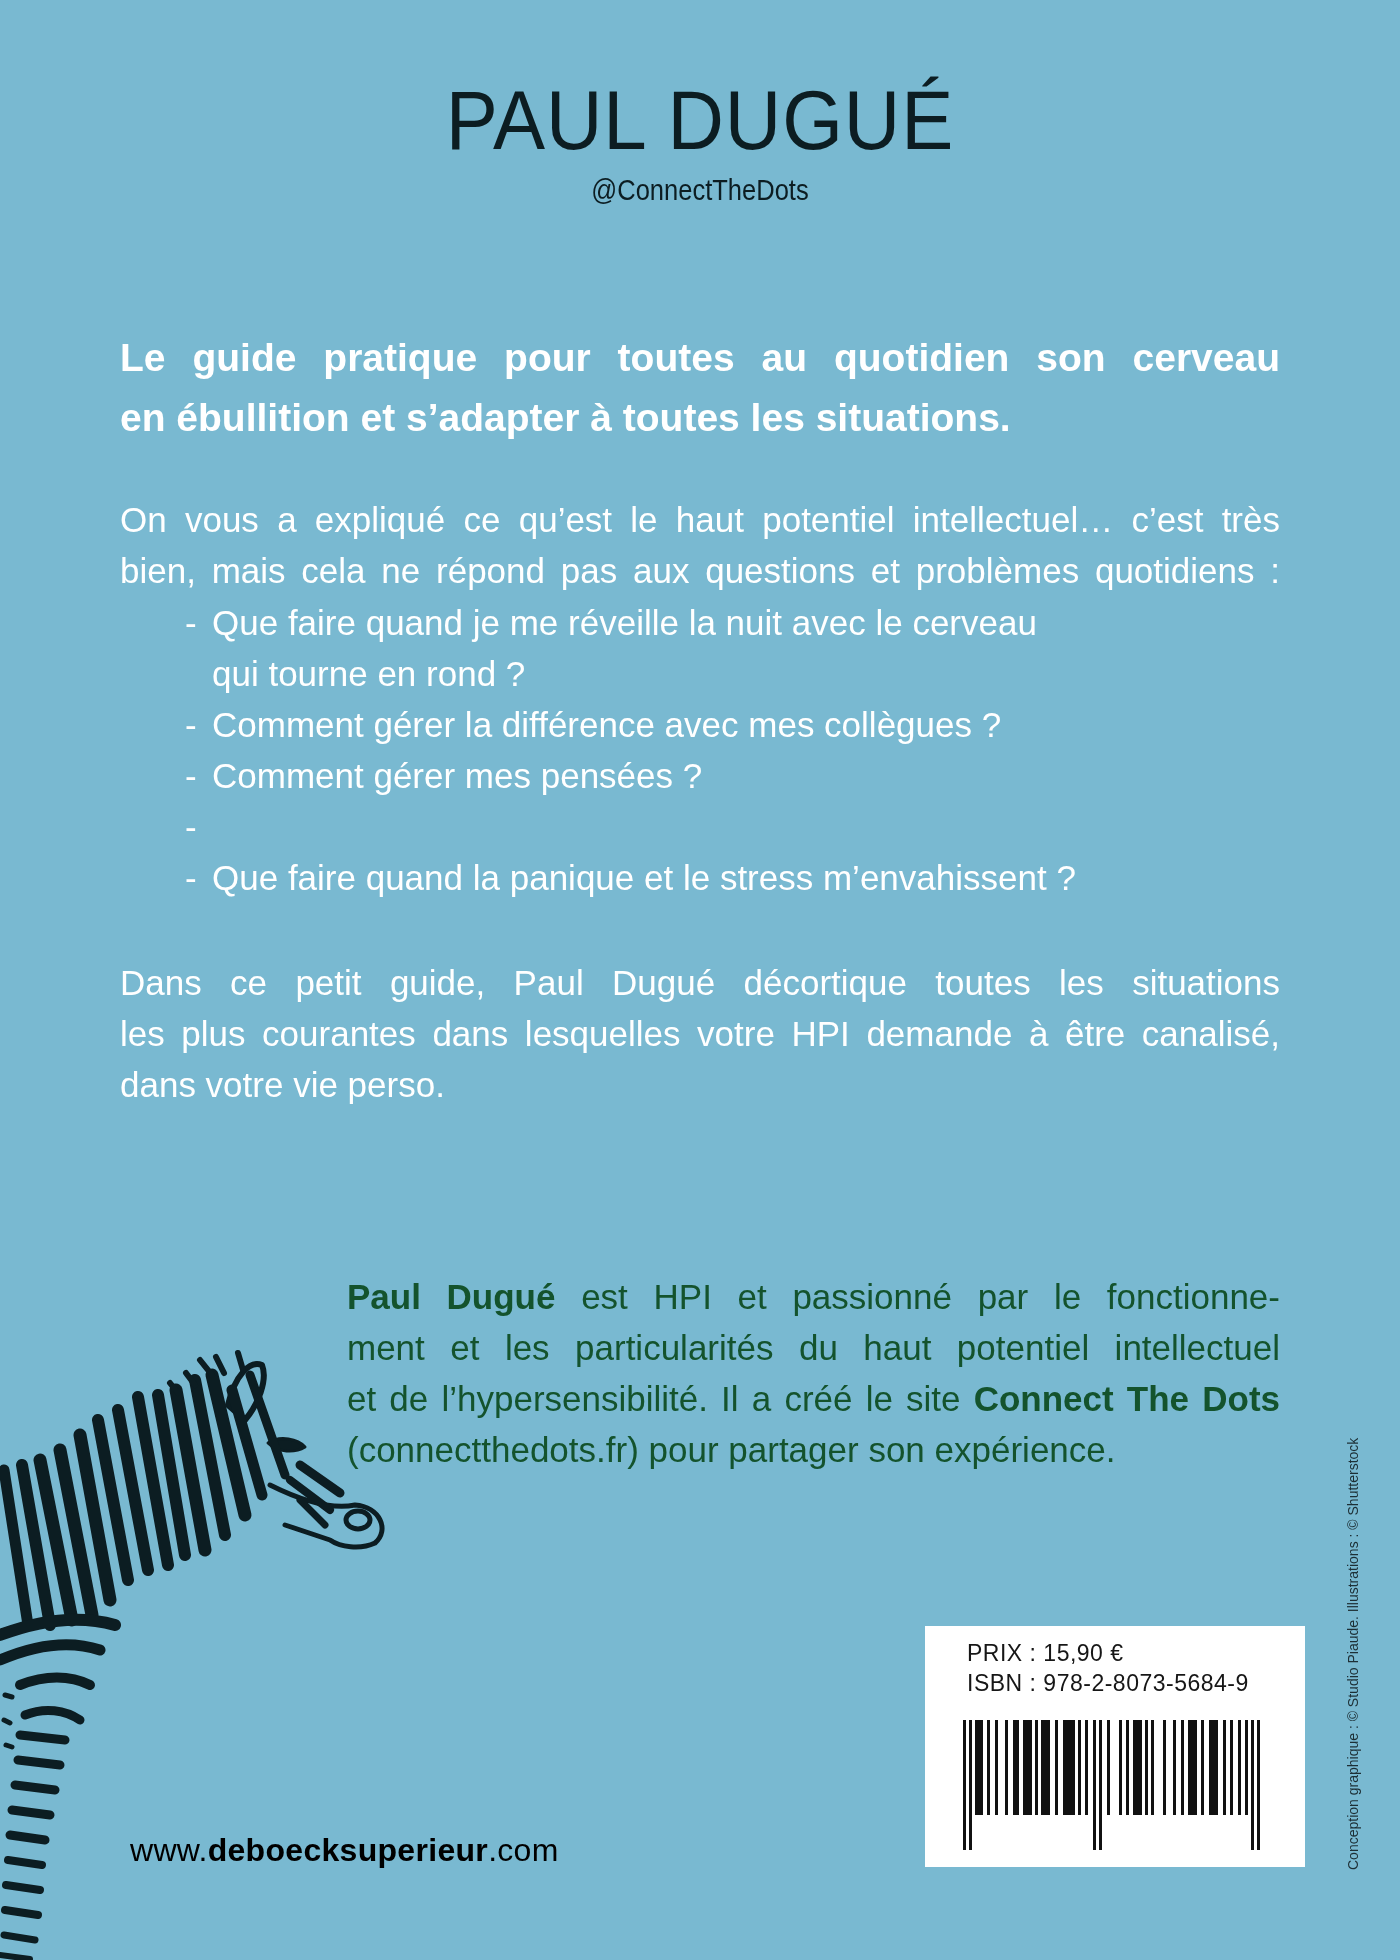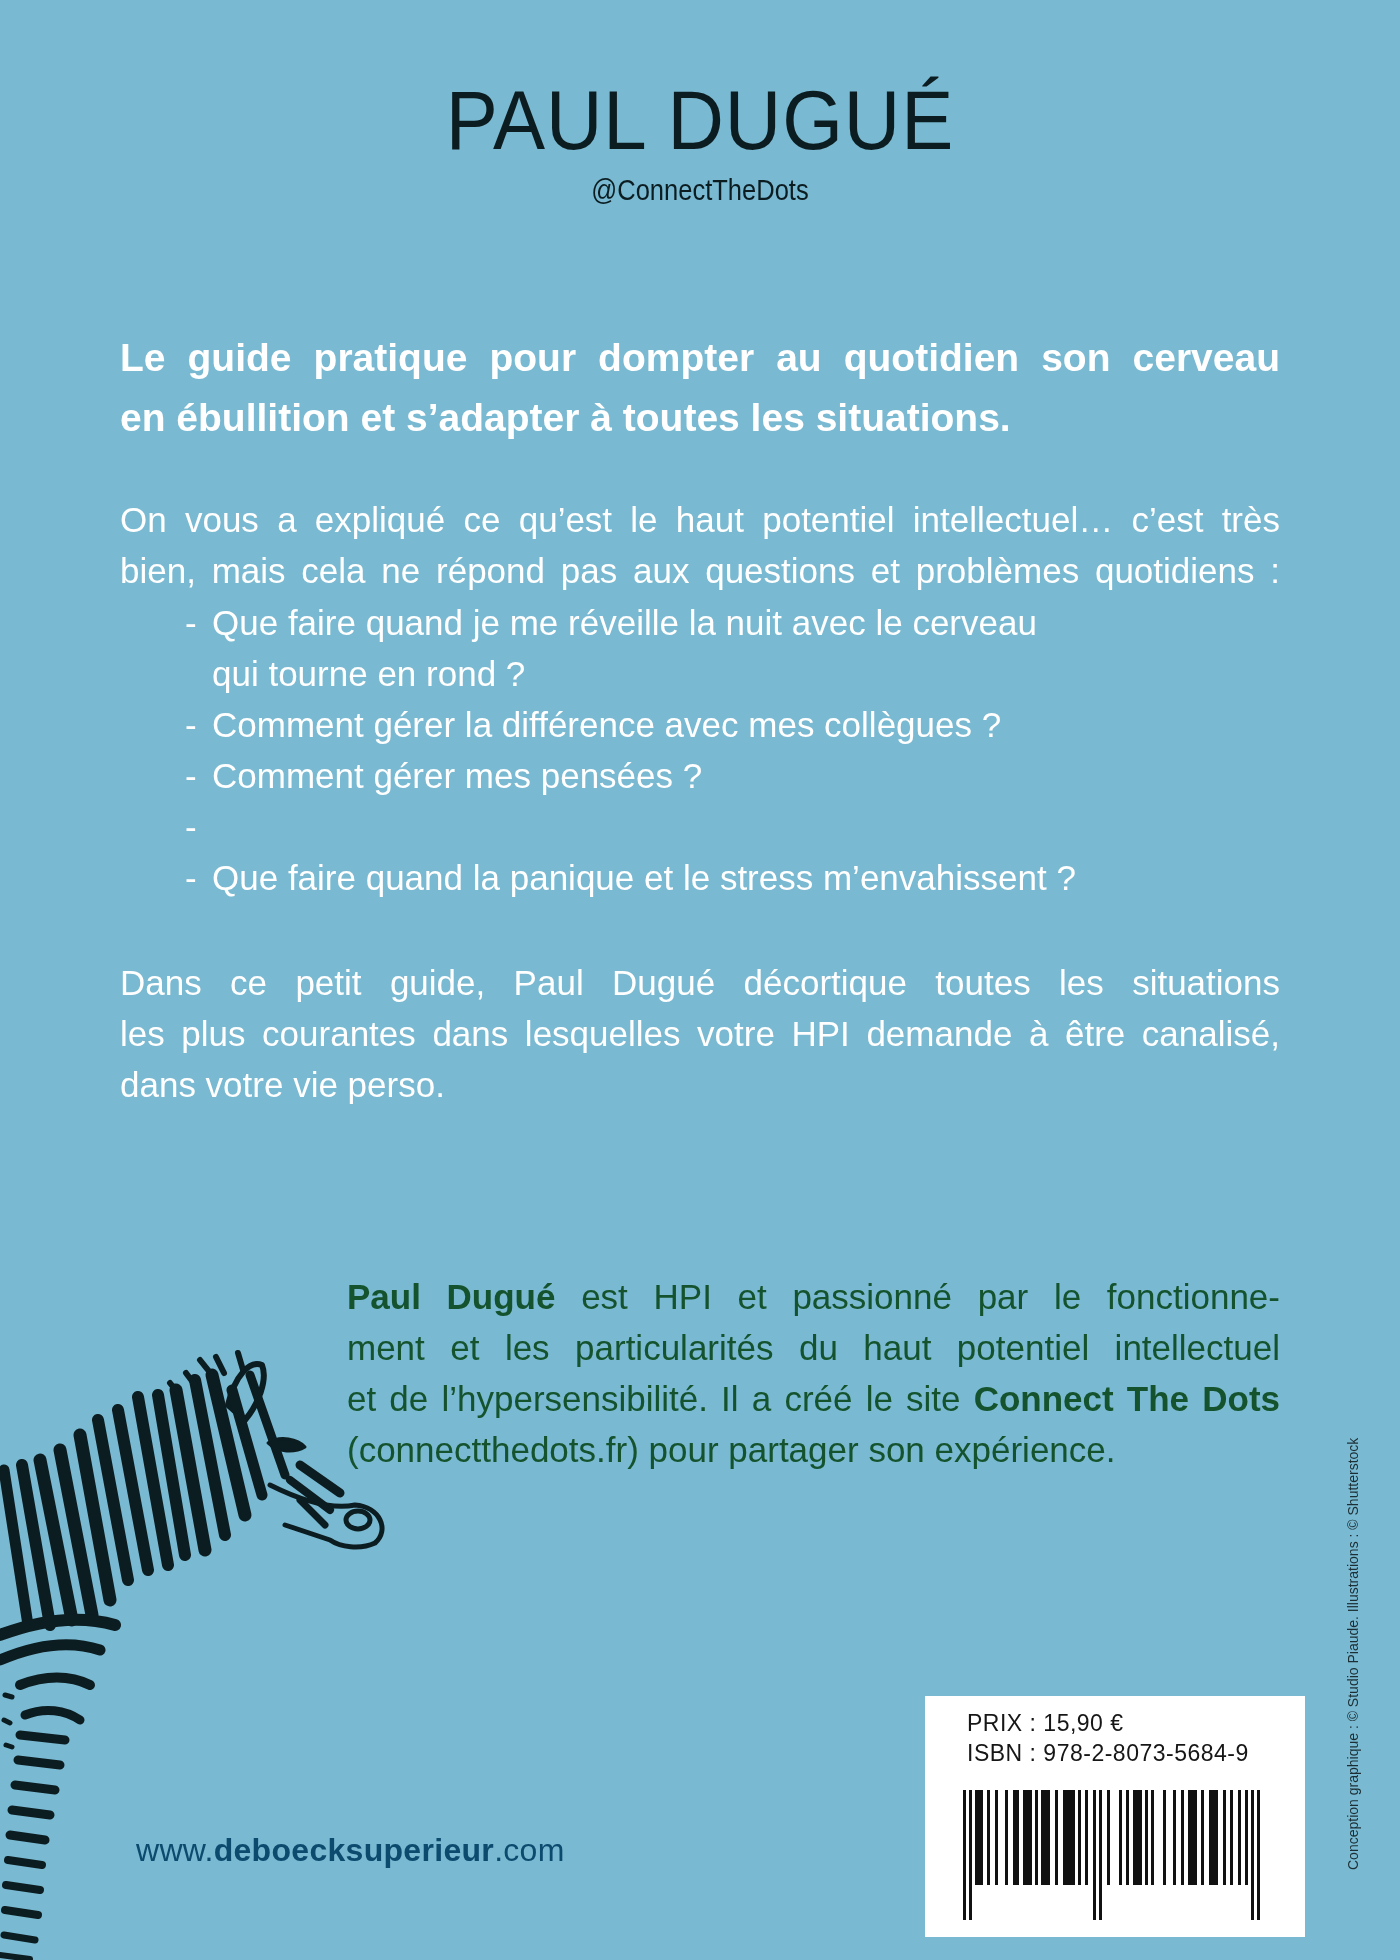--- a/index.html
+++ b/index.html
@@ -54,26 +54,26 @@
   #summary .last { text-align-last: left; }
 
   #bio {
     left: 347px; width: 933px; top: 1271px; color: #14532d;
   }
   #bio .line { display: block; text-align: justify; text-align-last: justify; white-space: nowrap; }
   #bio .last { text-align-last: left; }
   #bio b { font-weight: 700; }
 
   #publisher-url {
-    left: 136px; top: 1832px; font-size: 32px; color: #0c4a6e; letter-spacing: 0.3px;
+    left: 130px; top: 1832px; font-size: 32px; color: #000000; letter-spacing: 0.3px;
   }
   #publisher-url b { font-weight: 700; }
 
   #barcode-box {
-    left: 925px; top: 1696px; width: 380px; height: 241px; background: #ffffff;
+    left: 925px; top: 1626px; width: 380px; height: 241px; background: #ffffff;
   }
   #price-line, #isbn-line {
     position: absolute; left: 42px; font-size: 23px; color: #161616; letter-spacing: 0.5px;
   }
   #price-line { top: 14px; }
   #isbn-line { top: 44px; }
   #barcode-svg { position: absolute; left: 18px; top: 94px; }
   #barcode-digits {
     position: absolute; left: 18px; top: 186px; width: 346px;
     font-size: 42px; color: #111; letter-spacing: 5px; line-height: 1;
@@ -87,21 +87,21 @@
 
   #zebra { left: 0; top: 1335px; }
 </style>
 </head>
 <body>
 
 <div id="author-name" class="abs">PAUL DUGUÉ</div>
 <div id="author-handle" class="abs">@ConnectTheDots</div>
 
 <div id="headline" class="abs">
-  <span class="l1">Le guide pratique pour dompter au quotidien son cerveau</span>
+  <span class="l1">Le guide pratique pour toutes au quotidien son cerveau</span>
   <span class="l2">en ébullition et s’adapter à toutes les situations.</span>
 </div>
 
 <div id="intro" class="abs body-txt">
   <span class="line justify">On vous a expliqué ce qu’est le haut potentiel intellectuel… c’est très</span>
   <span class="line justify">bien, mais cela ne répond pas aux questions et problèmes quotidiens :</span>
 </div>
 
 <ul id="questions" class="abs body-txt">
   <li>

